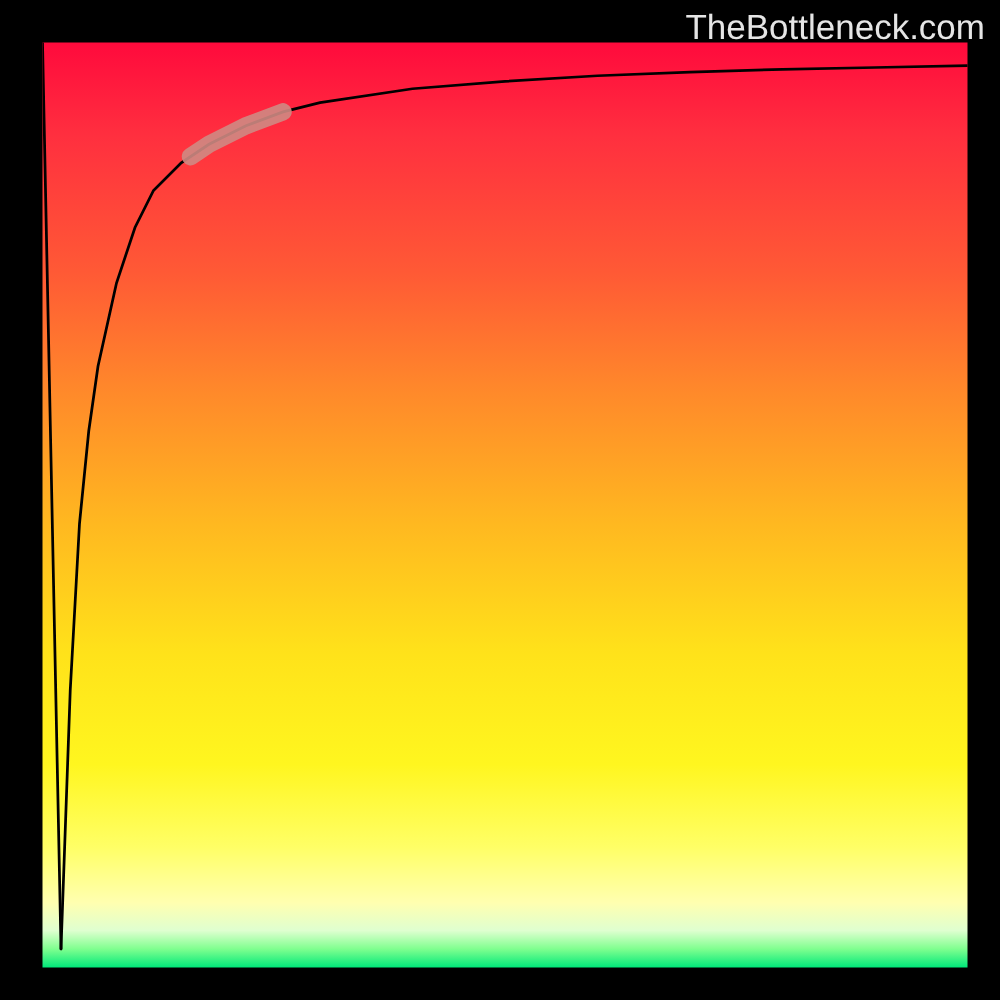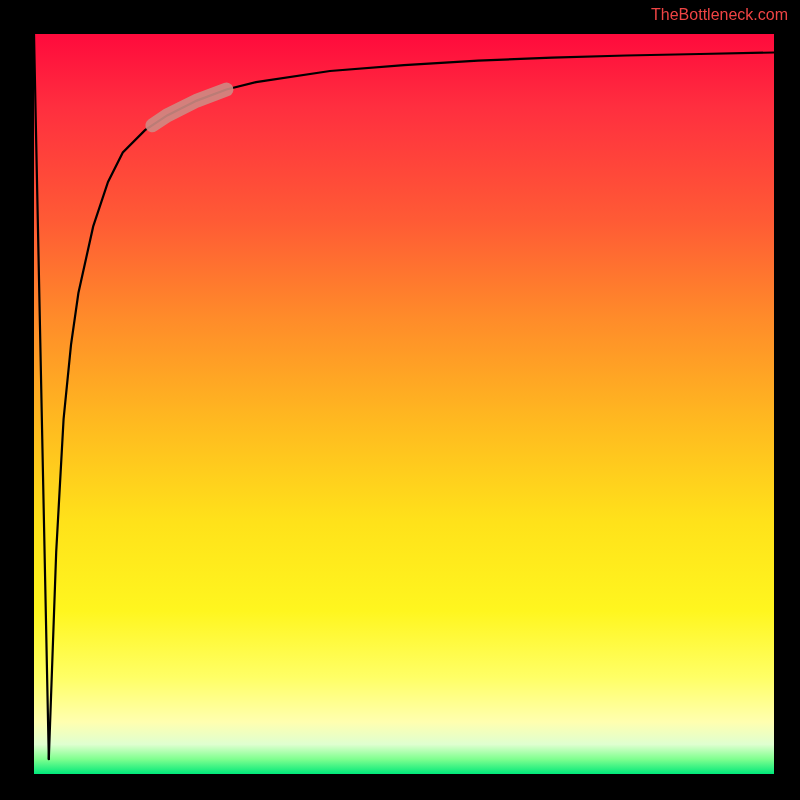--- a/index.html
+++ b/index.html
@@ -8,22 +8,22 @@
     height: 800px;
     background: #000;
     position: relative;
     font-family: Arial, Helvetica, sans-serif;
     overflow: hidden;
   }
   .watermark {
     position: absolute;
     top: 6px;
     right: 12px;
-    color: #ef4444;
-    font-size: 16px;
+    color: #e5e5e5;
+    font-size: 28px;
     z-index: 10;
     margin-left: 32px;
   }
   .plot-area {
     position: absolute;
     left: 34px;
     top: 34px;
     width: 740px;
     height: 740px;
     

